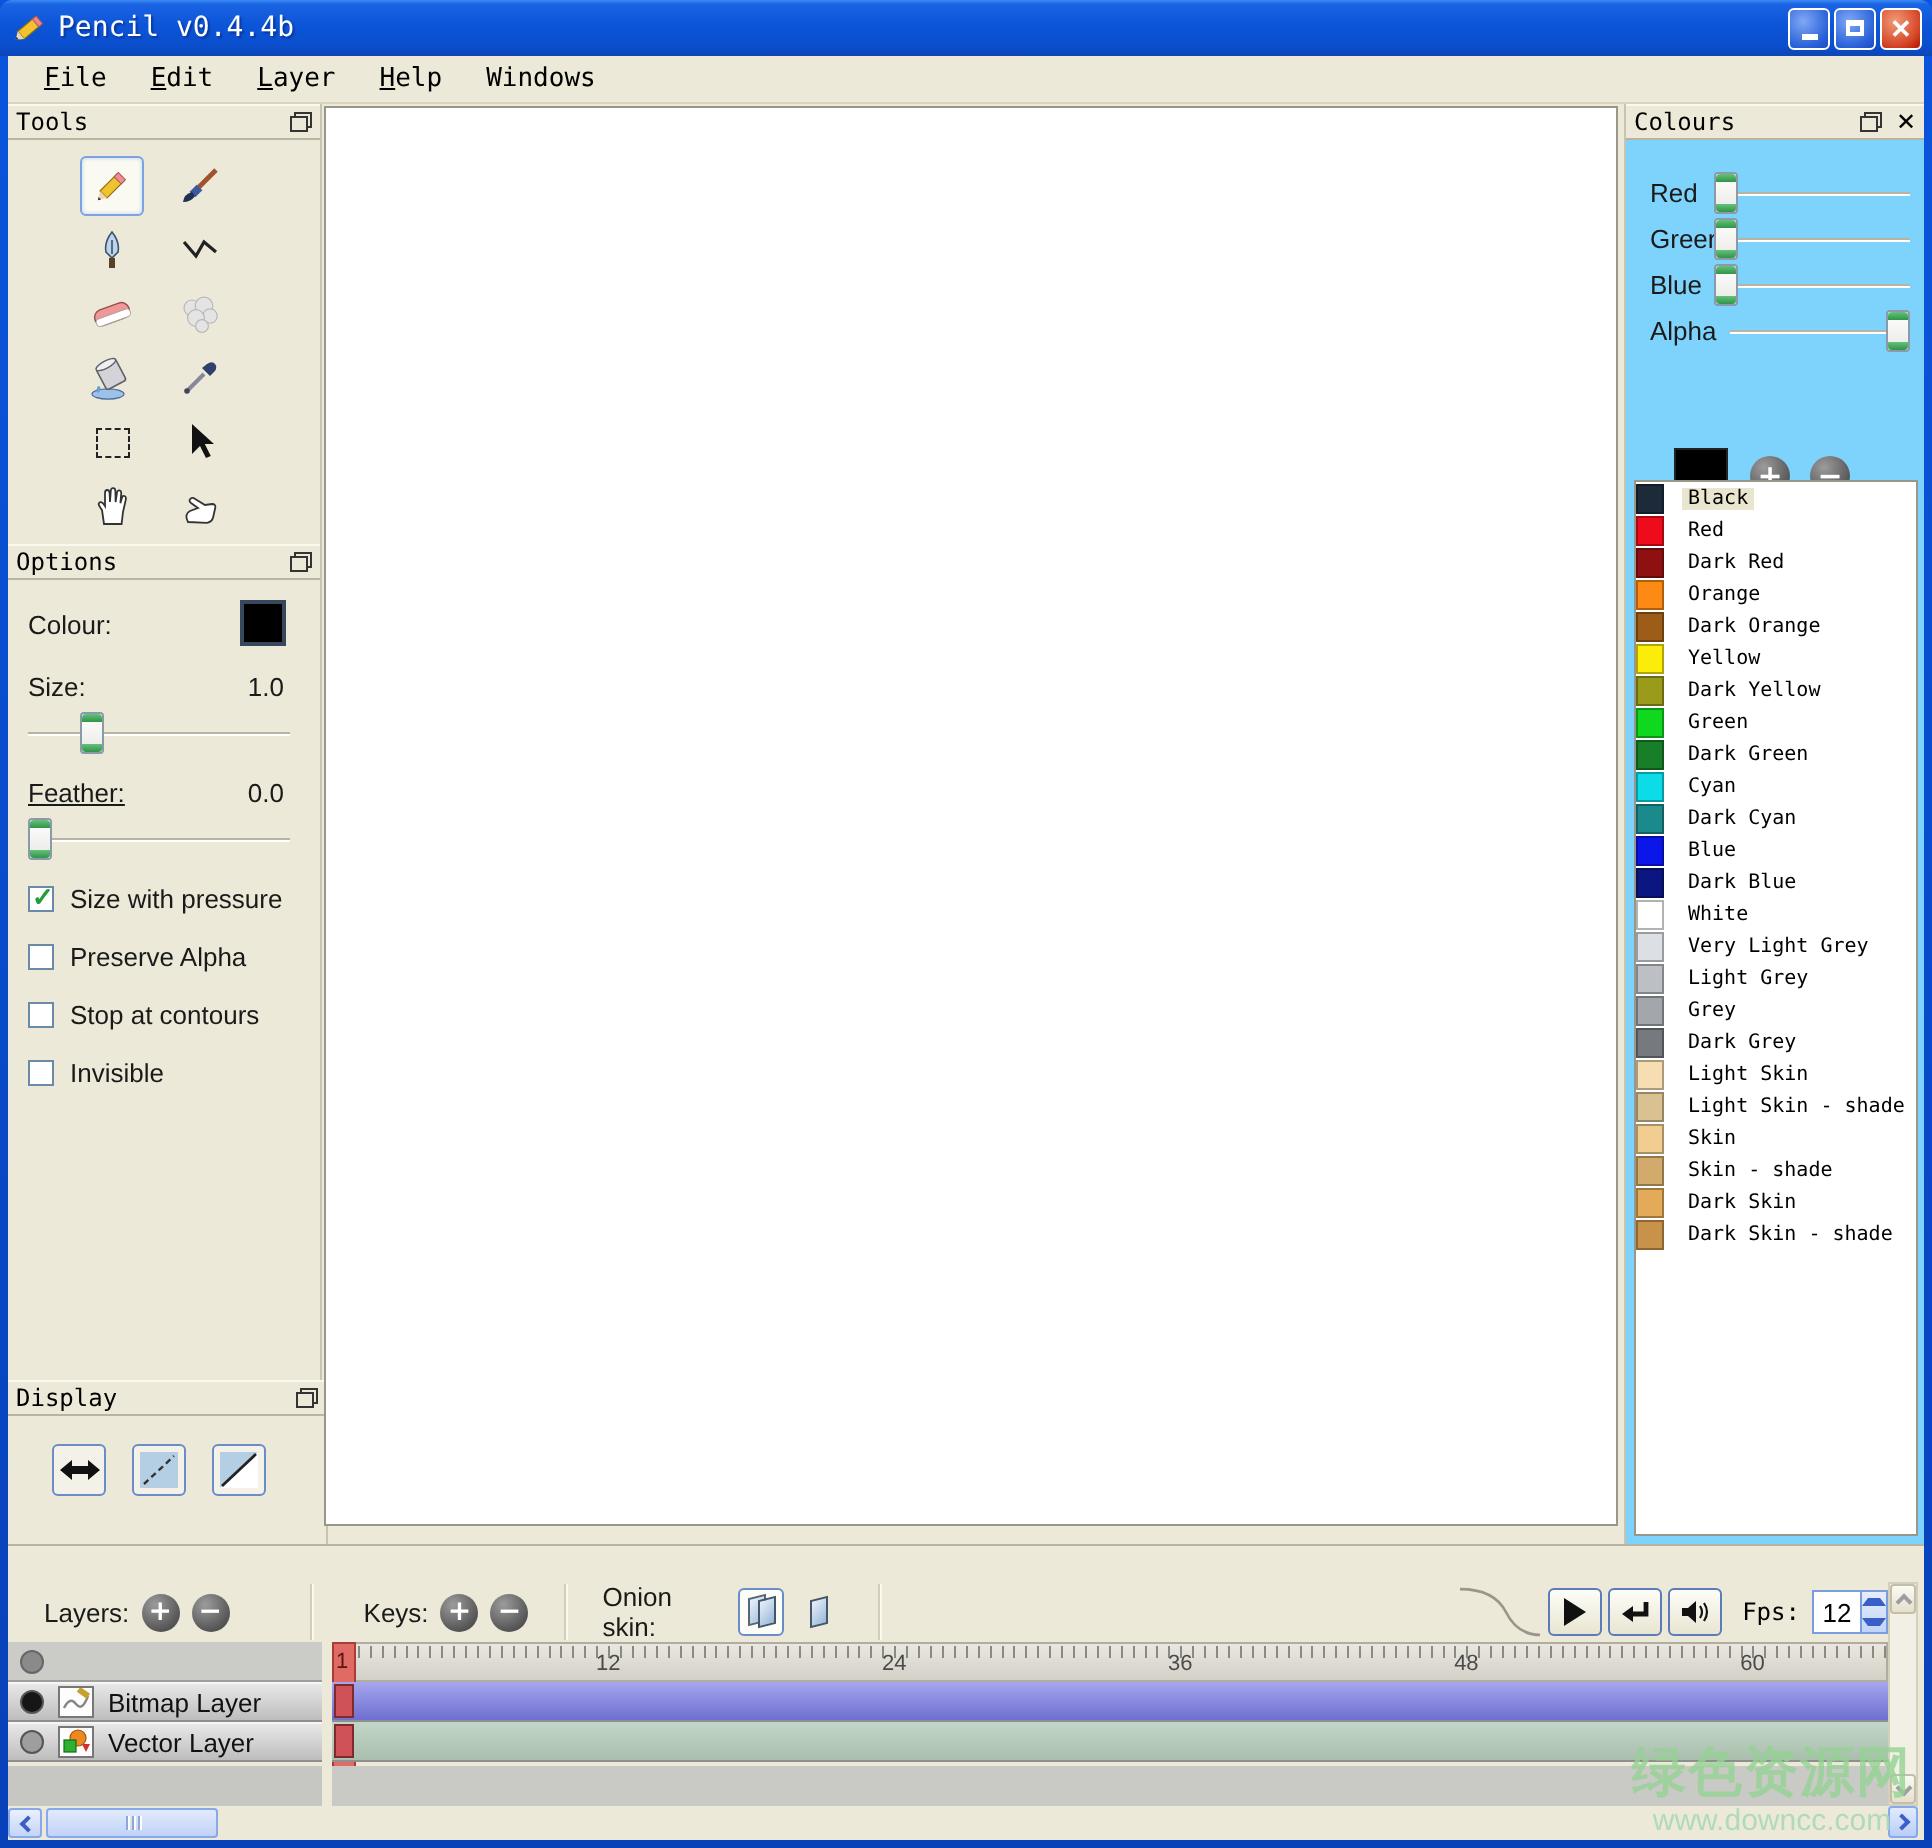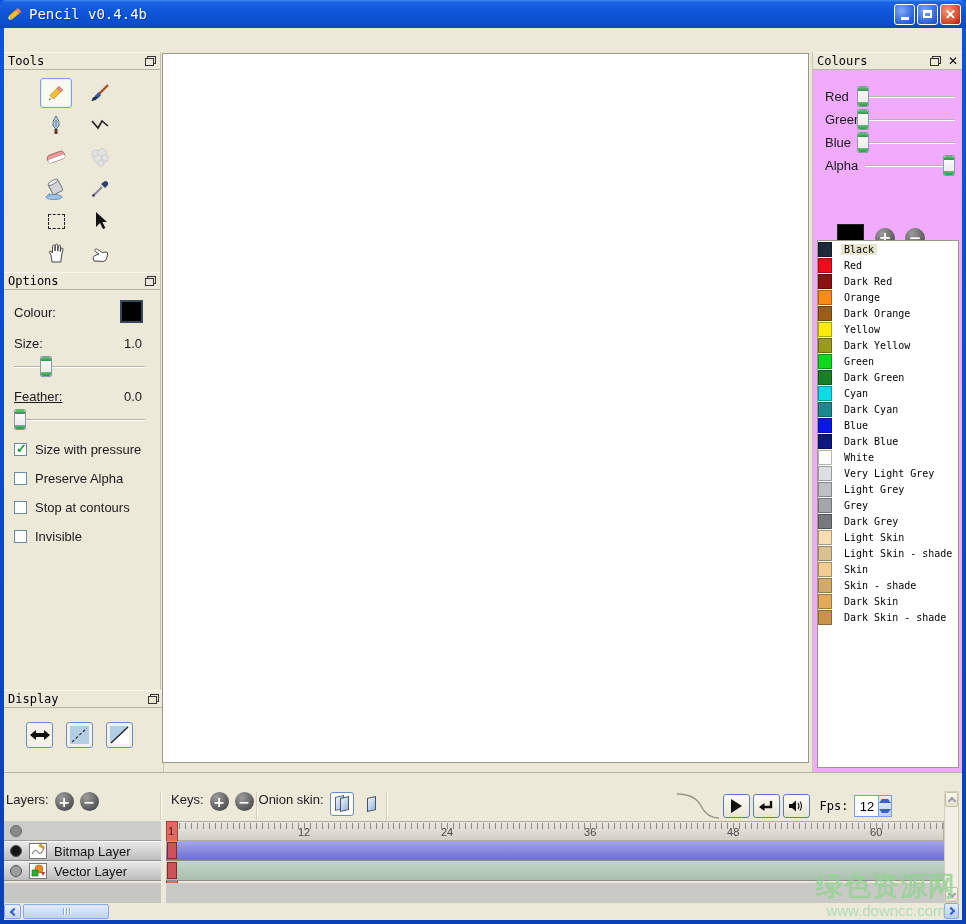--- a/index.html
+++ b/index.html
@@ -60,40 +60,40 @@
 
   
   .display-panel { position:absolute; left:0; top:662px; width:160px; height:82px; background:#ece9d8; border-right:1px solid #c8c4b0; }
   .disp-btns { position:absolute; left:22px; top:32px; display:flex; gap:13px; }
   .disp-btn { width:27px; height:26px; border:1px solid #6a8cc8; border-radius:3px; background:#f4f2e8; display:flex; align-items:center; justify-content:center; overflow:hidden; }
 
   
   .canvas { position:absolute; left:158px; top:25px; width:647px; height:710px; background:#fff; border:1px solid #9a968a; }
 
   
-  .colours-panel { position:absolute; left:808px; top:24px; width:150px; height:720px; background:#f0abfc; border-left:1px solid #c8c4b0; }
+  .colours-panel { position:absolute; left:808px; top:24px; width:150px; height:720px; background:#7dd3fc; border-left:1px solid #c8c4b0; }
   .cslider-row { position:absolute; height:22px; }
   .cslider-label { position:absolute; left:12px; top:3px; font-size:13px; color:#1a1a1a; }
   .ctrack { position:absolute; top:10px; height:2px; background:#b8b4a4; border-bottom:1px solid #fff; }
   .cur-swatch { position:absolute; left:24px; top:172px; width:27px; height:27px; background:#000; border:1px solid #222; }
   .round-btn { position:absolute; top:176px; width:20px; height:20px; border-radius:50%;
     background:radial-gradient(circle at 35% 28%, #9c9c9c, #585858 70%, #474747); color:#fff;
     display:flex; align-items:center; justify-content:center; font-size:15px; font-weight:bold; line-height:0; font-family:"DejaVu Sans", sans-serif; }
   .palette { position:absolute; left:4px; top:188px; width:142px; height:528px; background:#fff; border:1px solid #9a968a; overflow:hidden; }
   .pal-row { display:flex; align-items:center; height:16px; }
   .pal-swatch { width:14px; height:15px; border:1px solid rgba(0,0,0,.3); flex:none; margin-right:9px; }
   .pal-name { font-family:"DejaVu Sans Mono", monospace; font-size:10px; color:#000; white-space:nowrap; padding:0 3px; }
   .pal-row.sel .pal-name { background:#e9e5ce; }
 
   
   .timeline { position:absolute; left:0; top:744px; width:958px; height:148px; background:#ece9d8; border-top:1px solid #b8b4a0; }
   .tl-title { position:absolute; left:0; top:0; width:100%; height:18px; border-bottom:1px solid #d8d4c0; display:flex; align-items:center; padding:0 6px; }
   .tl-title .pt-label { font-family:"DejaVu Sans Mono", monospace; font-size:12px; flex:1; }
   .tl-controls { position:absolute; left:0; top:18px; width:940px; height:30px; display:flex; align-items:center; }
-  .tl-group { height:28px; display:flex; align-items:flex-start; gap:6px; padding:0 2px; border-right:1px solid #d2cebc; box-shadow:1px 0 0 #fbf9ee; }
+  .tl-group { height:28px; display:flex; align-items:center; gap:6px; padding:0 18px; border-right:1px solid #d2cebc; box-shadow:1px 0 0 #fbf9ee; }
   .tl-lbl { font-size:13px; color:#1a1a1a; }
   .mini-round { width:19px; height:19px; border-radius:50%; background:radial-gradient(circle at 35% 28%, #9c9c9c, #565656 70%, #454545); color:#fff; display:flex; align-items:center; justify-content:center; font-size:14px; font-weight:bold; line-height:0; font-family:"DejaVu Sans", sans-serif; }
   .onion-btn { width:24px; height:24px; border-radius:3px; display:flex; align-items:center; justify-content:center; }
   .onion-btn.on { border:1px solid #6a8cc8; background:#fdfdf8; }
   .pane { width:9px; height:14px; transform:skewY(-14deg); background:linear-gradient(135deg,#e8f0fa,#9ab8d8); border:1px solid #44566c; }
   .pane.back { margin-right:-4px; margin-top:-3px; opacity:.9; }
   .tl-play { display:flex; align-items:center; gap:3px; margin-left:4px; }
   .play-btn { width:27px; height:24px; border:1px solid #5a7cb8; border-radius:3px; background:linear-gradient(180deg,#fdfdf8,#e9e5d2); display:flex; align-items:center; justify-content:center; }
   .play-tri { width:0; height:0; border-left:11px solid #111; border-top:7px solid transparent; border-bottom:7px solid transparent; }
   .fps-box { display:flex; align-items:center; gap:6px; margin-left:10px; }
@@ -173,20 +173,27 @@
           <div class="glyph-max"></div>
         </div>
       <div class="winbtn red">
           <span class="glyph-close">✕</span>
         </div>
     </div>
   </div>
 
   <div class="app">
 
+    <div class="menubar">
+      <span class="menu-item u1">File</span>
+      <span class="menu-item u1">Edit</span>
+      <span class="menu-item u1">Layer</span>
+      <span class="menu-item u1">Help</span>
+      <span class="menu-item">Windows</span>
+    </div>
 
     <div class="tools-panel">
       <div class="ptitle">
         <span class="pt-label">Tools</span>
         <span class="float-ico"></span>
       </div>
       <div class="tool-grid">
         <div class="tool-btn selected">
           <svg width="22" height="22" viewBox="0 0 22 22">
               <g transform="rotate(-45 11 11)">

